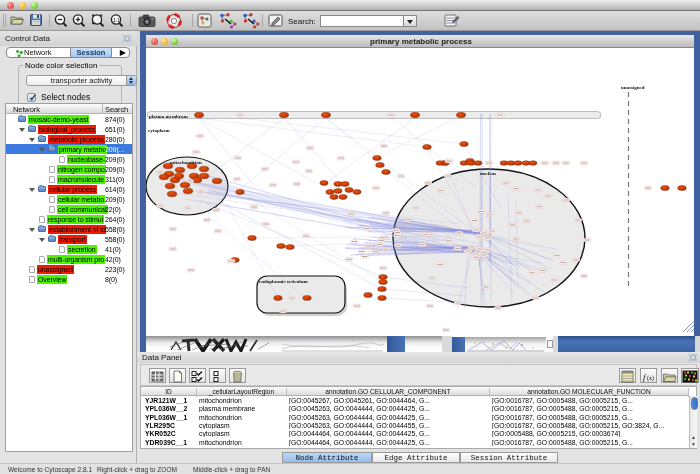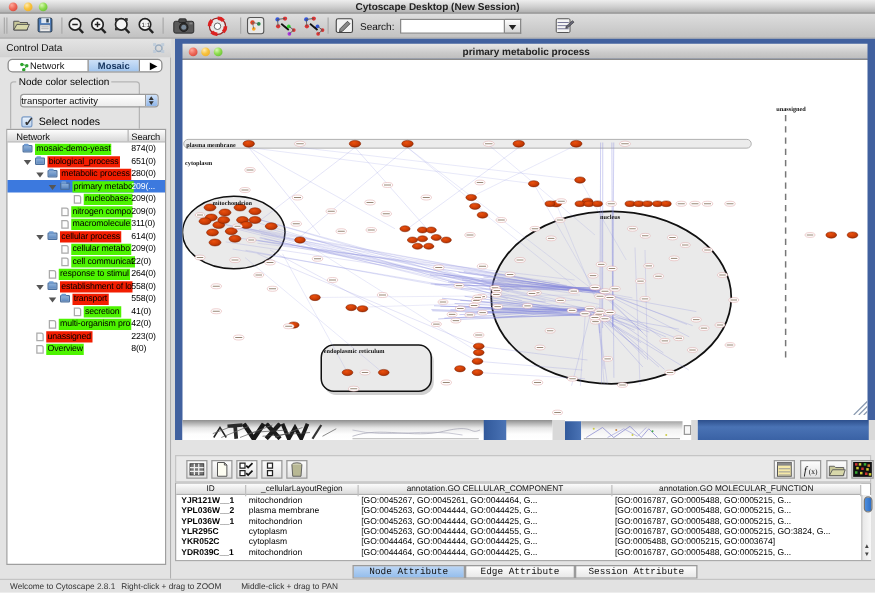--- a/index.html
+++ b/index.html
@@ -18,23 +18,23 @@
 #searchdrop:before{content:"";position:absolute;left:3px;top:4px;border-left:3.5px solid transparent;border-right:3.5px solid transparent;border-top:4.5px solid #222;}
 
 #cp-head{left:0;top:31px;width:137px;height:15px;background:linear-gradient(#e4e4e4,#d2d2d2);}
 #cp-head span{position:absolute;left:5px;top:3px;font-size:8px;color:#111;}
 #cp-body{left:0;top:46px;width:137px;height:417px;background:#e3e3e3;border-right:1px solid #b0b0b0;}
 #cp-tabs{position:absolute;left:6px;top:1px;width:124px;height:11px;background:#fff;border:1px solid #8a8a8a;border-radius:4px;font-size:7.5px;}
 #tab-mosaic{position:absolute;left:63px;top:0px;width:42px;height:9px;background:linear-gradient(#cde0f7,#a3c6ee);border-left:1px solid #8a8a8a;border-right:1px solid #8a8a8a;text-align:center;font-weight:bold;color:#16355f;line-height:9px;}
 #tab-net{position:absolute;left:17px;top:0;width:42px;line-height:10px;color:#111;}
 #tab-neticon{position:absolute;left:9px;top:1.5px;width:7px;height:7px;}
 #tab-arrow{position:absolute;right:3px;top:0;line-height:9.5px;font-size:8px;color:#000;}
-#grpbox{position:absolute;left:8px;top:19px;width:104px;height:42px;border:1px solid #b5b5b5;border-radius:3px;}
+#grpbox{position:absolute;left:18px;top:19px;width:104px;height:42px;border:1px solid #b5b5b5;border-radius:3px;}
 #grpbox .lbl{position:absolute;left:4px;top:-5px;background:#e3e3e3;padding:0 2px;font-size:8px;color:#000;}
-#combo{position:absolute;left:7px;top:9px;width:111px;height:11px;background:linear-gradient(#fff,#ececec);border:1px solid #9a9a9a;border-radius:3px;font-size:7.5px;color:#111;line-height:10px;}
+#combo{position:absolute;left:7px;top:9px;width:111px;height:11px;background:linear-gradient(#fff,#ececec);border:1px solid #9a9a9a;border-radius:3px;font-size:7.5px;color:#111;line-height:10px;text-align:center;}
 #combo .stepper{position:absolute;right:0px;top:0px;width:10px;height:9px;background:linear-gradient(#cfe2fa,#8fb5e8);border-left:1px solid #9a9a9a;border-radius:0 2px 2px 0;}
 #combo .stepper:before{content:"";position:absolute;left:2px;top:1px;border-left:2.5px solid transparent;border-right:2.5px solid transparent;border-bottom:3.5px solid #333;}
 #combo .stepper:after{content:"";position:absolute;left:2px;bottom:1px;border-left:2.5px solid transparent;border-right:2.5px solid transparent;border-top:3.5px solid #333;}
 #chkrow{position:absolute;left:8px;top:26px;font-size:8.5px;color:#000;height:11px;white-space:nowrap;width:120px;}
 #chk{position:absolute;left:0;top:1px;width:9px;height:9px;background:linear-gradient(#eaf3fd,#b9d2f0);border:1px solid #7a9cc9;border-radius:2px;}
 #chk:before{content:"\2713";position:absolute;left:1px;top:-2.5px;font-size:10px;font-weight:bold;color:#333;}
 #chkrow span{position:absolute;left:14px;top:0;}
 #tree{position:absolute;left:5px;top:57px;width:128px;height:349px;background:#fff;border:1px solid #9f9f9f;font-size:7px;letter-spacing:-0.1px;}
 #tree-head{position:absolute;left:0;top:0;width:126px;height:10px;background:linear-gradient(#fdfdfd,#d9d9d9);border-bottom:1px solid #b5b5b5;}
 #tree-head .c1{position:absolute;left:7px;top:0.5px;font-size:7.5px;color:#111;}
@@ -78,21 +78,20 @@
 .dtab.sel{background:linear-gradient(#bcd6f5,#94bdec);}
 #statusbar{left:0;top:463px;width:700px;height:11px;background:#e2e2e2;border-top:1px solid #c4c4c4;font-size:6.6px;color:#333;white-space:nowrap;}
 .fico{position:absolute;width:10px;height:9px;opacity:0.8;}
 </style>
 </head>
 <body>
 <div class="abs" id="titlebar">
   <div class="tl" style="left:7px;background:radial-gradient(circle at 35% 30%,#ffa99a,#ee6a5a 45%,#cf3a2e);"></div>
   <div class="tl" style="left:19px;background:radial-gradient(circle at 35% 30%,#ffeab0,#f8c33c 45%,#e9a428);"></div>
   <div class="tl" style="left:31px;background:radial-gradient(circle at 35% 30%,#d9f8b4,#8edc4e 45%,#55b12a);"></div>
-  <div id="title-text">Cytoscape Desktop (New Session)</div>
 </div>
 <div class="abs" id="toolbar">
   <div class="sep" style="left:3px;"></div>
     <div class="sep" style="left:5px;"></div>
   <svg class="ticon" style="left:10px;" width="14" height="14" viewBox="0 0 14 14">
 <path d="M1 4 L5 4 L6 5 L12 5 L12 11 L1 11 Z" fill="#c8c89a" stroke="#555" stroke-width="0.8"></path>
 <path d="M1 11 L3.5 6.5 L13.5 6.5 L11.5 11 Z" fill="#d8d8aa" stroke="#555" stroke-width="0.8"></path>
     </svg>
     <svg class="ticon" style="left:29px;" width="14" height="14" viewBox="0 0 14 14">
 <rect x="1.5" y="1.5" width="11" height="11" rx="1" fill="#4a7ab8" stroke="#234" stroke-width="0.8"></rect>
@@ -205,21 +204,21 @@
 <div class="abs" id="cp-body">
   <div id="cp-tabs">
     <svg id="tab-neticon" viewBox="0 0 7 7">
         <circle cx="1.5" cy="1.5" r="1.4" fill="#2da32d"></circle>
         <circle cx="5.5" cy="2.5" r="1.4" fill="#2da32d"></circle>
         <circle cx="3" cy="5.8" r="1.4" fill="#2da32d"></circle>
         <line x1="1.5" y1="1.5" x2="5.5" y2="2.5" stroke="#2da32d" stroke-width="0.7"></line>
         <line x1="5.5" y1="2.5" x2="3" y2="5.8" stroke="#2da32d" stroke-width="0.7"></line>
       </svg>
     <div id="tab-net">Network</div>
-    <div id="tab-mosaic">Mosaic</div>
+    <div id="tab-mosaic">Session</div>
     <div id="tab-arrow">▶</div>
   </div>
   <div id="grpbox">
     <div class="lbl">Node color selection</div>
     <div id="combo">transporter activity<div class="stepper"></div></div>
     <div id="chkrow">
         <div id="chk"></div>
         <span>Select nodes</span>
       </div>
   </div>
@@ -1027,20 +1026,30 @@
       <circle cx="68" cy="8" r="0.8" fill="#cc4"></circle>
 <line x1="2" y1="11" x2="79" y2="11" stroke="#888" stroke-width="0.7"></line>
     </svg>
     <div style="position:absolute;left:410px;top:4px;width:6px;height:8px;background:#f8f8f8;border:1px solid #999;"></div>
     <div style="position:absolute;left:421px;top:0px;width:137px;height:16px;background:linear-gradient(#2d4f8c,#4a73b5 35%,#3a62a5);"></div>
     <div style="position:absolute;left:305px;top:0px;width:10px;height:16px;background:#d9d9d9;"></div>
     <div style="position:absolute;left:416px;top:0px;width:5px;height:16px;background:#d9d9d9;"></div>
     <div style="position:absolute;left:558px;top:0px;width:5px;height:16px;background:#d9d9d9;"></div>
 </div>
 <div class="abs" id="datapanel">
+  <div id="dp-head">
+      <span>Data Panel</span>
+   <svg class="fico" style="left:551px;top:1px;" viewBox="0 0 10 9">
+        <circle cx="5" cy="4.5" r="2.6" fill="none" stroke="#8aa0b8" stroke-width="1.2"></circle>
+        <rect x="0.5" y="0.5" width="2.4" height="2.4" fill="#b9c9da"></rect>
+        <rect x="7" y="0.5" width="2.4" height="2.4" fill="#b9c9da"></rect>
+        <rect x="0.5" y="6" width="2.4" height="2.4" fill="#b9c9da"></rect>
+        <rect x="7" y="6" width="2.4" height="2.4" fill="#b9c9da"></rect>
+      </svg>
+  </div>
   <div id="dp-toolbar">
     <div class="dbtn" style="left:8px;"><svg width="15" height="13" viewBox="0 0 15 13">
 <rect x="2" y="2" width="11" height="9" fill="#777" stroke="#333" stroke-width="0.7"></rect>
 <line x1="2" y1="5" x2="13" y2="5" stroke="#eee" stroke-width="1"></line>
           <line x1="2" y1="8" x2="13" y2="8" stroke="#eee" stroke-width="1"></line>
 <line x1="5.5" y1="2" x2="5.5" y2="11" stroke="#eee" stroke-width="1"></line>
           <line x1="9" y1="2" x2="9" y2="11" stroke="#eee" stroke-width="1"></line>
         </svg></div>
       <div class="dbtn" style="left:28px;"><svg width="15" height="13" viewBox="0 0 15 13">
 <path d="M4 1 L9.5 1 L11.5 3 L11.5 12 L4 12 Z" fill="#fdfdf2" stroke="#555" stroke-width="0.8"></path>

